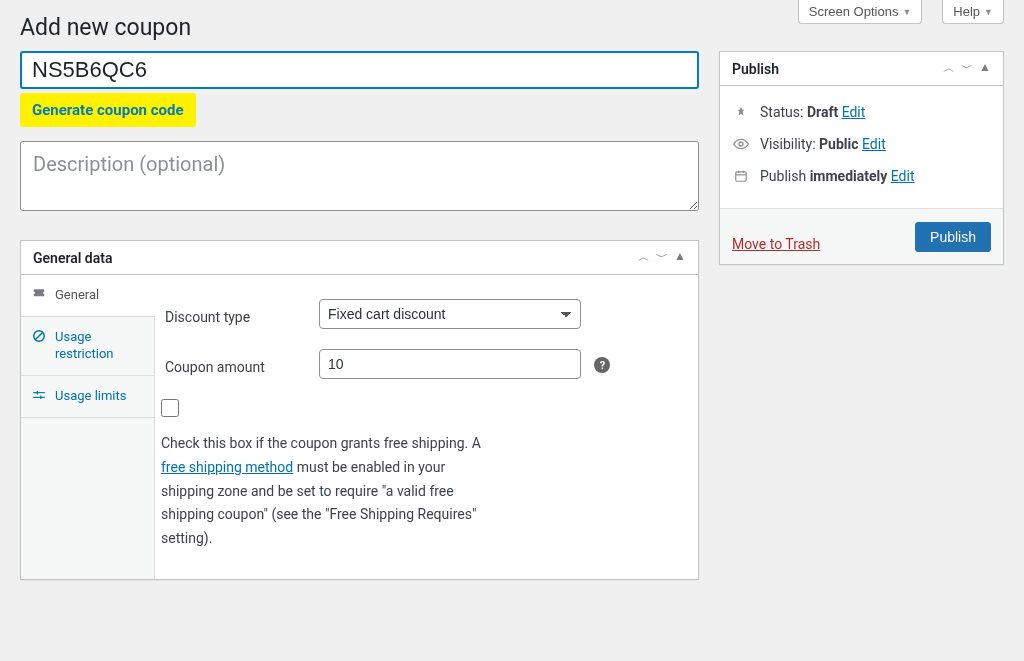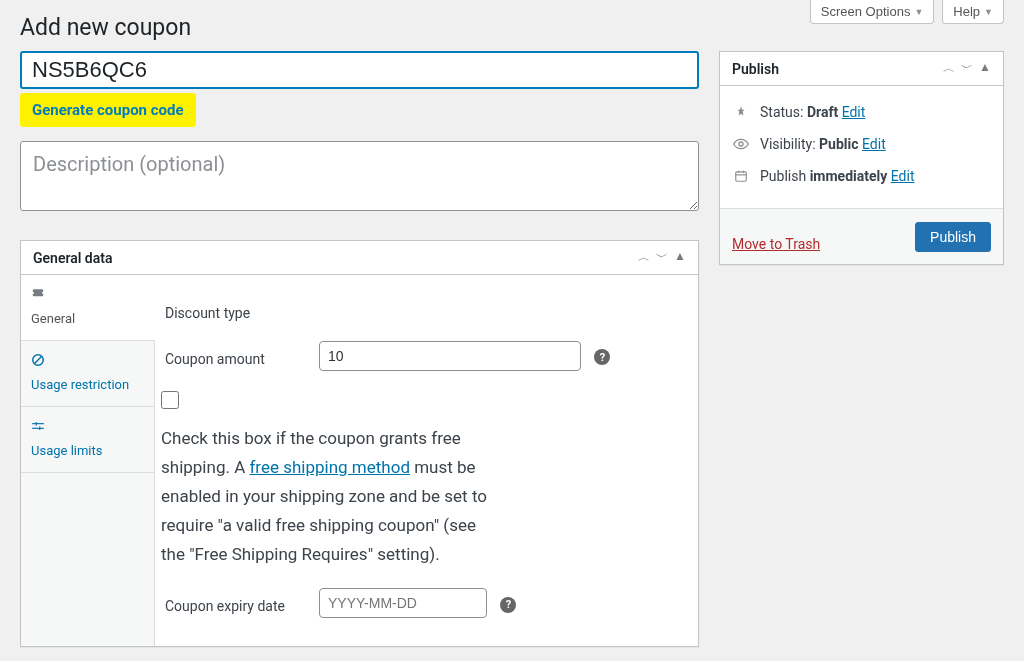--- a/index.html
+++ b/index.html
@@ -13,21 +13,21 @@
     overflow: hidden;
     position: relative;
     padding: 0 20px;
   }
   
   .top-buttons {
     position: absolute;
     top: 0;
     right: 20px;
     display: flex;
-    gap: 8px;
+    gap: 20px;
   }
   .top-buttons button {
     background: #fff;
     border: 1px solid #c3c4c7;
     border-top: none;
     border-radius: 0 0 4px 4px;
     padding: 4px 10px;
     font-size: 13px;
     color: #555;
     cursor: pointer;
@@ -127,21 +127,20 @@
   .tab-item {
     padding: 12px 10px;
     border-bottom: 1px solid #dcdcde;
     font-size: 13px;
     color: #0073aa;
     cursor: pointer;
     display: flex;
     gap: 8px;
     align-items: flex-start;
     line-height: 1.3;
-    flex-direction: column;
   }
   .tab-item .ticon { flex: 0 0 16px; display:flex; justify-content:center; }
   .tab-item.active {
     background: #fff;
     color: #555;
     position: relative;
   }
   .tab-item.active::after {
     content:"";
     position:absolute;
@@ -192,21 +191,21 @@
     font-size: 11px;
     font-weight: bold;
     align-items: center;
     justify-content: center;
     margin-left: 10px;
     vertical-align: middle;
     cursor: help;
   }
   .free-ship-desc {
     margin-top: 12px;
-    font-size: 17px;
+    font-size: 14px;
     line-height: 1.7;
     color: #3c434a;
     max-width: 340px;
   }
   .free-ship-desc a { color: #0073aa; text-decoration: underline; }
   
   .publish-box { margin-top: 0; }
   .publish-body { padding: 10px 12px 16px; font-size: 14px; }
   .pub-row {
     display: flex;
@@ -301,41 +300,39 @@
                   <line x1="9" y1="5" x2="9" y2="11"></line>
                   <line x1="15" y1="13" x2="15" y2="19"></line>
                 </svg>
             </span>
             <span>Usage limits</span>
           </div>
         </div>
         <div class="tab-content">
           <div class="field-row">
             <div class="field-label">Discount type</div>
+            <div class="field-control">
+              <select>
+                <option>Fixed cart discount</option>
+              </select>
+            </div>
           </div>
           <div class="field-row">
             <div class="field-label">Coupon amount</div>
             <div class="field-control">
               <input type="text" class="wc-input" value="10" style="">
               <span class="help-icon">?</span>
             </div>
           </div>
           <div class="field-row">
             <div class="field-control">
               <input type="checkbox" style="">
               <div class="free-ship-desc">
                 <span>Check this box if the coupon grants free shipping. A </span><a href="#">free shipping method</a><span> must be enabled in your shipping zone and be set to require "a valid free shipping coupon" (see the "Free Shipping Requires" setting).</span>
               </div>
-            </div>
-          </div>
-          <div class="field-row">
-            <div class="field-label">Coupon expiry date</div>
-            <div class="field-control">
-              <input type="text" class="wc-input expiry-input" placeholder="YYYY-MM-DD" style="">
-              <span class="help-icon">?</span>
             </div>
           </div>
         </div>
       </div>
     </div>
   </div>
 
   <div class="col-side">
     <div class="postbox publish-box">
       <div class="postbox-header">

